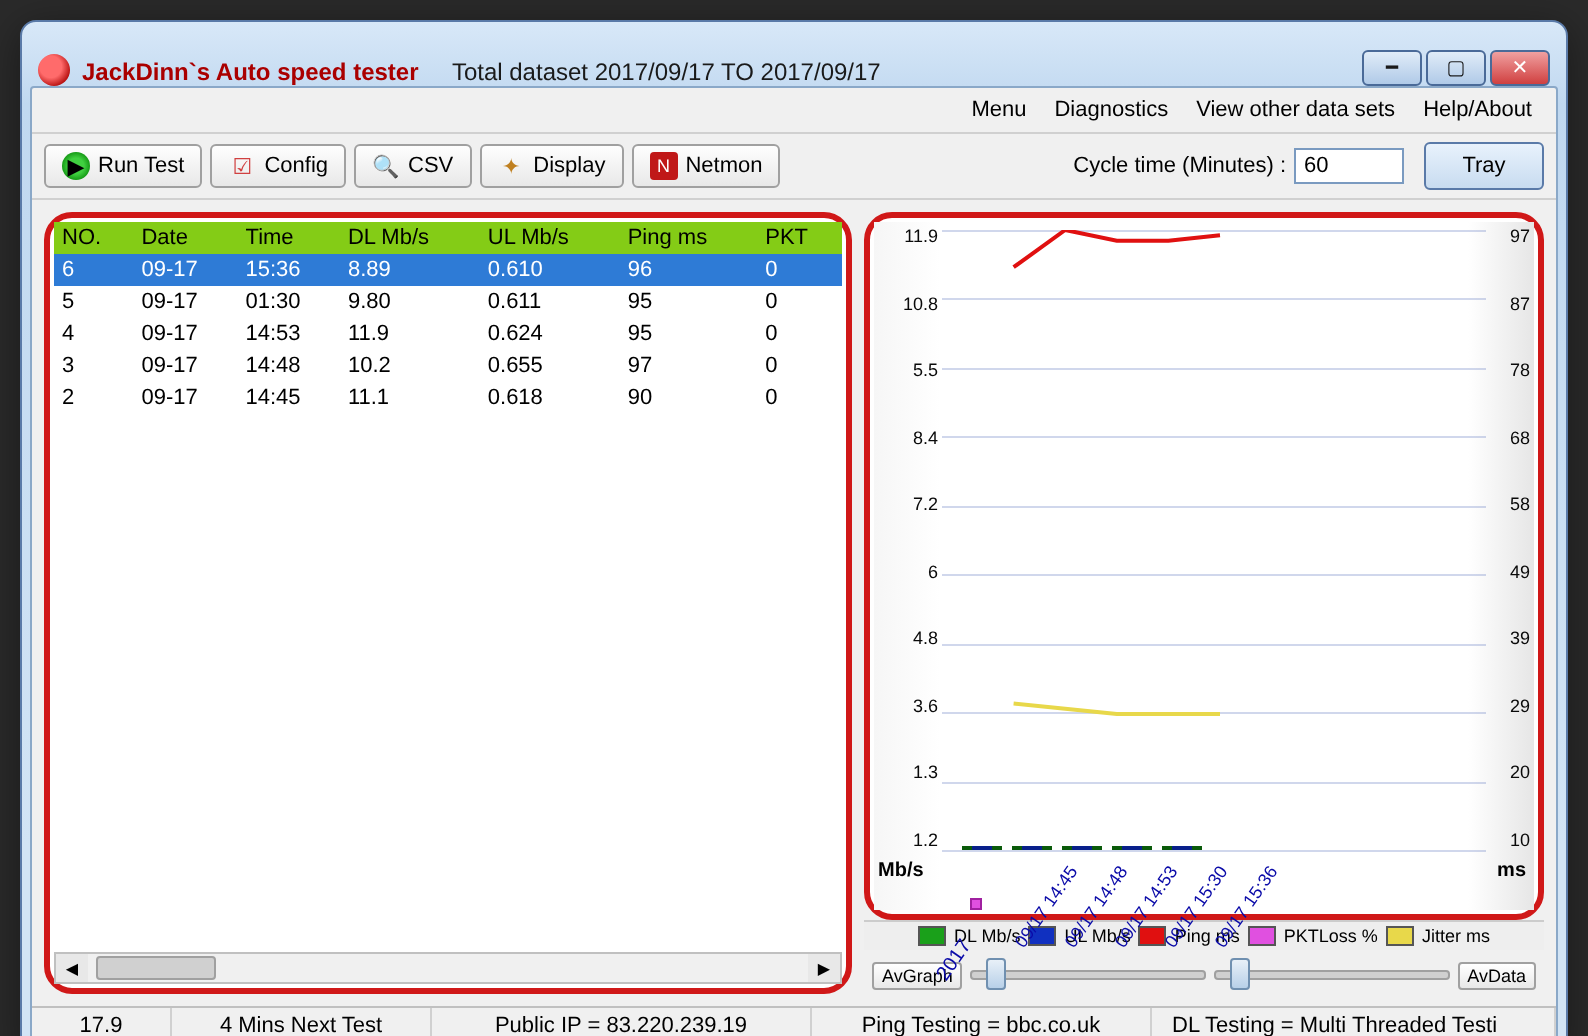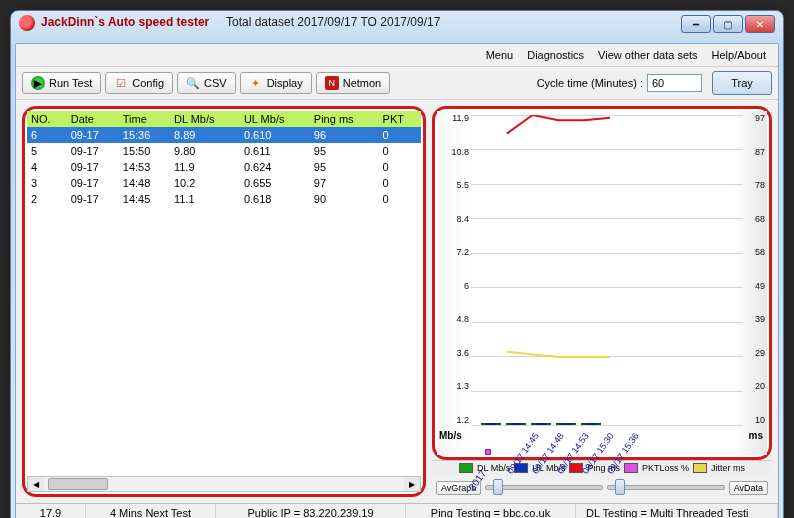--- a/index.html
+++ b/index.html
@@ -1,18 +1,18 @@
 <!DOCTYPE html>
 <html><head>
 <meta charset="utf-8">
 <style>
   * { box-sizing: border-box; font-family: Tahoma, sans-serif; }
   body { margin: 0; background: #2a2a2a; display: flex; justify-content: center; padding: 10px; }
   .window { width: 794px; height: 518px; background: linear-gradient(to bottom, #d8e8f8, #c0d8f0 8%, #d2e4f5 80%); border-radius: 8px; border: 1px solid #5a7aa8; box-shadow: 0 4px 20px rgba(0,0,0,.4); padding: 4px; display: flex; flex-direction: column; overflow: hidden; }
-  .titlebar { display: flex; align-items: flex-start; height: 28px; padding: 0 4px; }
+  .titlebar { display: flex; align-items: flex-end; height: 28px; padding: 0 4px; }
   .titlebar-icon { width: 16px; height: 16px; background: radial-gradient(circle at 40% 40%, #ff6b6b 40%, #a00 80%); border-radius: 50%; margin-right: 6px; }
   .titlebar-text { font-size: 12px; color: #1a1a1a; }
   .titlebar-text .highlight { color: #a00; font-weight: bold; }
   .win-controls { margin-left: auto; display: flex; gap: 2px; }
   .win-btn { width: 30px; height: 18px; border-radius: 3px; border: 1px solid #4a6a98; background: linear-gradient(to bottom, #e0ecf8, #b0cae8); display: flex; align-items: center; justify-content: center; font-size: 10px; color: #1a1a1a; cursor: pointer; }
   .win-btn.close { background: linear-gradient(to bottom, #f0a0a0, #d04040); color: #fff; }
   .inner { background: #f0f0f0; border: 1px solid #8aa8c8; border-radius: 2px; flex: 1; display: flex; flex-direction: column; min-height: 0; }
   .menubar { display: flex; gap: 2px; padding: 3px 6px; font-size: 11px; justify-content: flex-end; }
   .menubar span { padding: 2px 6px; cursor: pointer; }
   .toolbar { display: flex; align-items: center; gap: 4px; padding: 4px 6px; border-top: 1px solid #d0d0d0; border-bottom: 1px solid #d0d0d0; }
@@ -20,21 +20,21 @@
   .icon-sm { width: 14px; height: 14px; display: inline-flex; align-items: center; justify-content: center; }
   .cycle { margin-left: auto; display: flex; align-items: center; gap: 4px; font-size: 11px; }
   .cycle input { width: 55px; border: 1px solid #7a9ac0; background: #fff; font-size: 11px; padding: 2px 4px; }
   .tray-btn { width: 60px; height: 24px; border: 1px solid #5a7aa8; border-radius: 3px; background: linear-gradient(to bottom, #e8f2fc, #c8dcf0); font-size: 11px; display: flex; align-items: center; justify-content: center; margin-left: 6px; cursor: pointer; }
   .content { flex: 1; display: flex; gap: 6px; padding: 6px; min-height: 0; }
   .panel { border: 3px solid #d01818; border-radius: 14px; background: #fff; display: flex; flex-direction: column; min-height: 0; }
   .left-panel { flex: 1; padding: 2px; display: flex; flex-direction: column; }
   .right-panel { width: 340px; padding: 2px; position: relative; }
   table { border-collapse: collapse; width: 100%; font-size: 11px; }
   th, td { text-align: left; padding: 2px 4px; font-weight: normal; }
-  thead th { background: #bef264; margin-left: 31px; }
+  thead th { background: #84cc16; margin-left: 31px; }
   tr.selected td { background: #2e7bd6; color: #fff; }
   .hscroll { margin-top: auto; height: 16px; background: #f0f0f0; border: 1px solid #c0c0c0; position: relative; }
   .hscroll .thumb { position: absolute; left: 20px; top: 1px; height: 12px; width: 60px; background: #d0d0d0; border: 1px solid #a0a0a0; border-radius: 2px; }
   .hscroll .arr { position: absolute; top: 0; width: 16px; height: 14px; background: #e8e8e8; display: flex; align-items: center; justify-content: center; font-size: 8px; }
   .hscroll .arr.l { left: 0; } .hscroll .arr.r { right: 0; }
   .chart-area { flex: 1; position: relative; background: linear-gradient(to right, #f6f6f6, #ffffff 10%, #ffffff 90%, #e6e6e6); }
   .chart-grid { position: absolute; left: 34px; right: 24px; top: 4px; bottom: 30px; }
   .grid-line { position: absolute; left: 0; right: 0; height: 1px; background: rgba(120,140,200,.35); }
   .yaxis-l, .yaxis-r { position: absolute; top: 0; bottom: 30px; display: flex; flex-direction: column; justify-content: space-between; font-size: 9px; color: #0a0a0a; padding-top: 2px; }
   .yaxis-l { left: 2px; width: 30px; text-align: right; }
@@ -132,21 +132,21 @@
                 <td>09-17</td>
                 <td>15:36</td>
                 <td>8.89</td>
                 <td>0.610</td>
                 <td>96</td>
                 <td>0</td>
               </tr>
               <tr>
                 <td>5</td>
                 <td>09-17</td>
-                <td>15:50</td>
+                <td>01:30</td>
                 <td>9.80</td>
                 <td>0.611</td>
                 <td>95</td>
                 <td>0</td>
               </tr>
               <tr>
                 <td>4</td>
                 <td>09-17</td>
                 <td>14:53</td>
                 <td>11.9</td>

